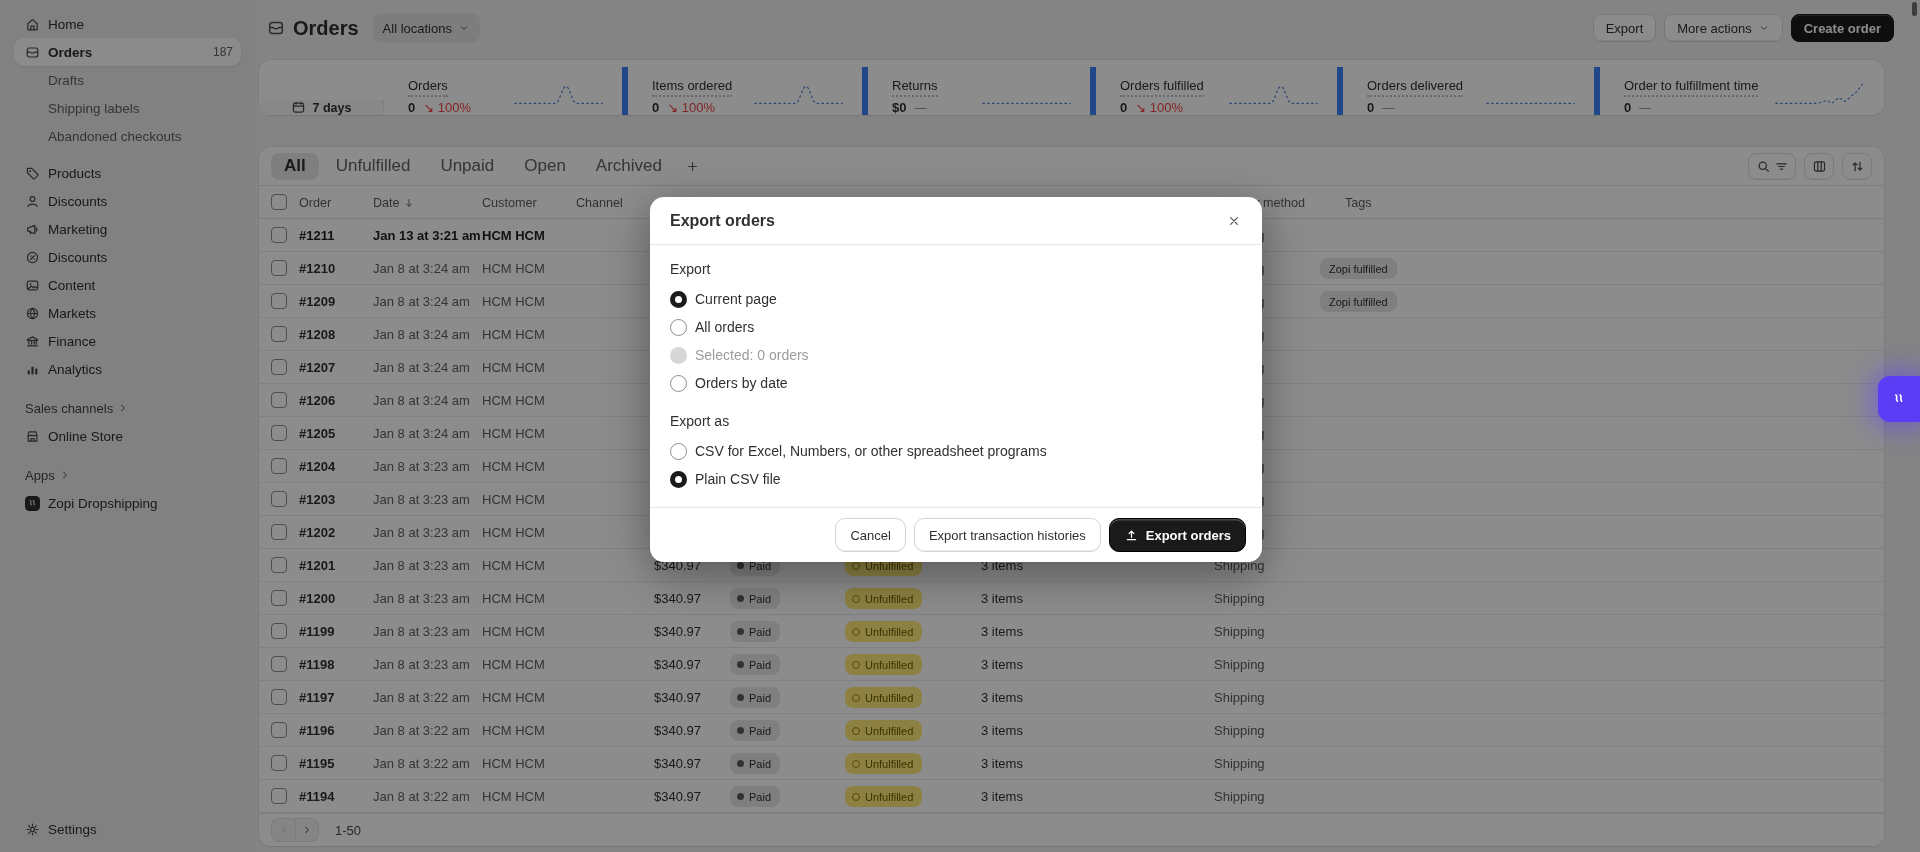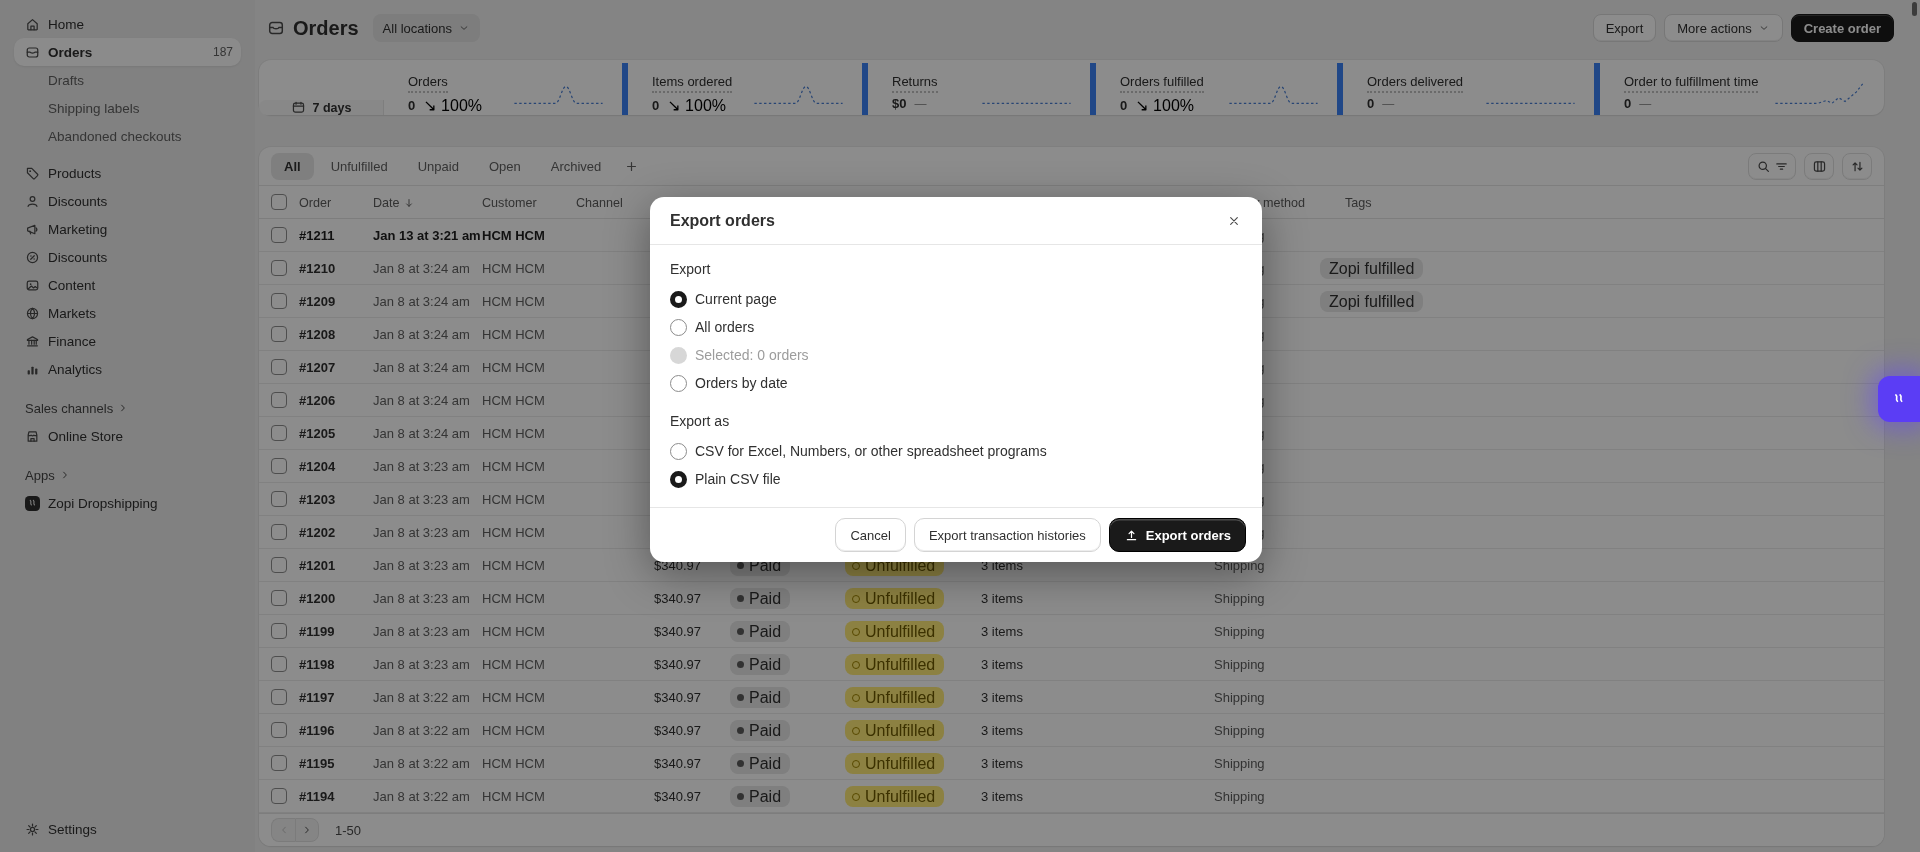--- a/index.html
+++ b/index.html
@@ -36,48 +36,48 @@
   .btn-dark { background:#1a1a1a; color:#fff; border:1px solid #1a1a1a; box-shadow:inset 0 1px 0 rgba(255,255,255,.18); font-weight:700; }
 
   
   .stats-card { position:absolute; left:4px; right:36px; top:60px; height:55px; background:#fff; border-radius:12px; box-shadow:0 1px 2px rgba(0,0,0,.07), 0 0 0 1px rgba(0,0,0,.04); display:flex;align-items:flex-end; }
   .range-btn { width:125px; background:#f7f7f7; border-right:1px solid #e6e6e6; border-radius:12px 0 0 12px; display:flex; align-items:center; justify-content:center; gap:7px; font-size:12.5px; font-weight:700; cursor:pointer; }
   .stat-cell { position:relative; border-left:6px solid #3b82f6; padding:9px 0 0 24px; cursor:pointer; }
   .stat-cell:first-of-type { border-left:none; }
   .stat-label { font-size:13px; color:#303030; border-bottom:2px dotted #c2c2c2; padding-bottom:2px; white-space:nowrap; }
   .stat-valrow { margin-top:6px; display:flex; align-items:center; }
   .stat-value { font-size:13px; font-weight:700; }
-  .stat-delta { margin-left:8px; font-size:16px; color:#000000; }
+  .stat-delta { margin-left:8px; font-size:13px; color:#ef4444; }
   .stat-dash { margin-left:8px; font-size:12px; color:#8a8a8a; }
   .spark { position:absolute; right:16px; bottom:8px; width:95px; height:26px; }
 
   
   .table-card { position:absolute; left:4px; right:36px; top:147px; bottom:6px; background:#fff; border-radius:12px; box-shadow:0 1px 2px rgba(0,0,0,.07), 0 0 0 1px rgba(0,0,0,.04); overflow:hidden; }
   .tabs-row { height:39px; display:flex; align-items:center; gap:4px; padding:0 12px; border-bottom:1px solid #e6e6e6; }
-  .tab { height:27px; display:inline-flex; align-items:center; padding:0 13px; border-radius:8px; font-size:13px; color:#616161; cursor:pointer; white-space:nowrap; }
+  .tab { height:27px; display:inline-flex; align-items:center; padding:0 13px; border-radius:8px; font-size:17px; color:#616161; cursor:pointer; white-space:nowrap; }
   .tab.active { background:#e8e8e8; color:#303030; font-weight:700; }
   .tab.plus { padding:0 6px; }
   .tab-tools { margin-left:auto; display:flex; align-items:center; gap:8px; }
   .tool-btn { height:27px; display:inline-flex; align-items:center; justify-content:center; gap:3px; border:1px solid #e0e0e0; border-radius:8px; background:#fff; cursor:pointer; box-shadow:inset 0 -1px 0 rgba(0,0,0,.05); }
   .tool-btn.combo { width:48px; }
   .tool-btn.sq { width:30px; }
 
   .thead { position:relative; height:33px; border-bottom:1px solid #e4e4e4; }
   .th { position:absolute; top:0; height:33px; display:inline-flex; align-items:center; gap:3px; font-size:12.6px; color:#5c5c5c; white-space:nowrap; }
   .cb { position:absolute; left:12px; top:8px; width:16px; height:16px; border:1.6px solid #8f8f8f; border-radius:4px; background:#fff; cursor:pointer; }
   .trow { position:relative; height:33px; border-bottom:1px solid #ececec; cursor:pointer; }
   .cell { position:absolute; top:0; height:33px; line-height:33px; font-size:13px; white-space:nowrap; }
   .c-order { left:40px; font-weight:700; color:#303030; }
   .c-date { left:114px; color:#616161; }
   .c-customer { left:223px; color:#616161; }
   .c-total { left:352px; width:90px; text-align:right; color:#303030; }
   .c-items { left:722px; color:#303030; }
   .c-delivery { left:955px; color:#5c5c5c; }
   .trow.unread .c-order, .trow.unread .c-date, .trow.unread .c-customer { color:#1f1f1f; font-weight:700; }
-  .pill { position:absolute; top:6px; height:21px; display:inline-flex; align-items:center; gap:5px; padding:0 9px 0 7px; border-radius:8px; font-size:16px; white-space:nowrap; }
+  .pill { position:absolute; top:6px; height:21px; display:inline-flex; align-items:center; gap:5px; padding:0 9px 0 7px; border-radius:8px; font-size:11px; white-space:nowrap; }
   .pill-gray { background:#e7e7e7; color:#303030; }
   .pill-yellow { background:#ffeb78; color:#6d5a00; }
   .c-payment { left:471px; }
   .c-fulfillment { left:586px; }
   .c-tags { left:1061px; padding:0 9px; }
   .dot-filled { width:7px; height:7px; border-radius:50%; background:#5c5c5c; }
   .dot-open { width:8px; height:8px; border-radius:50%; border:1.5px solid #a08500; }
 
   .pagination { position:absolute; left:0; right:0; bottom:0; height:33px; border-top:1px solid #e4e4e4; display:flex; align-items:center; padding-left:12px; background:#fff; }
   .pg-btn { width:24px; height:24px; display:inline-flex; align-items:center; justify-content:center; background:#f3f3f3; border:1px solid #e0e0e0; cursor:pointer; }

